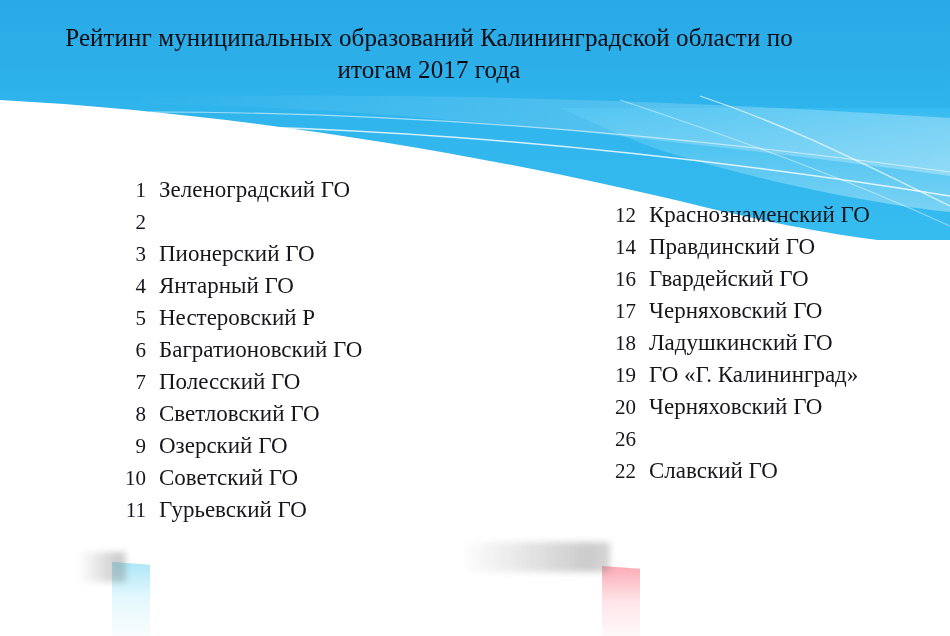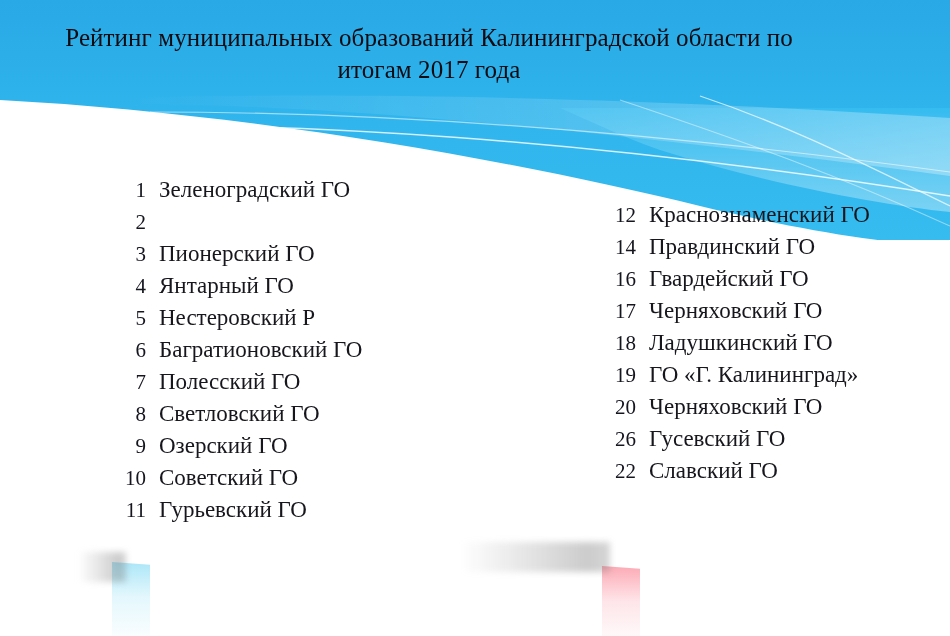--- a/index.html
+++ b/index.html
@@ -309,21 +309,20 @@
         <li class="list-item">
           <span class="item-rank">19</span>
           <span class="item-label">ГО «Г. Калининград»</span>
         </li>
         <li class="list-item">
           <span class="item-rank">20</span>
           <span class="item-label">Черняховский ГО</span>
         </li>
         <li class="list-item">
           <span class="item-rank">26</span>
-          <span class="item-label">Гусевский ГО</span>
         </li>
         <li class="list-item">
           <span class="item-rank">22</span>
           <span class="item-label">Славский ГО</span>
         </li>
       </ul>
   </div>
 
 </div>
 

